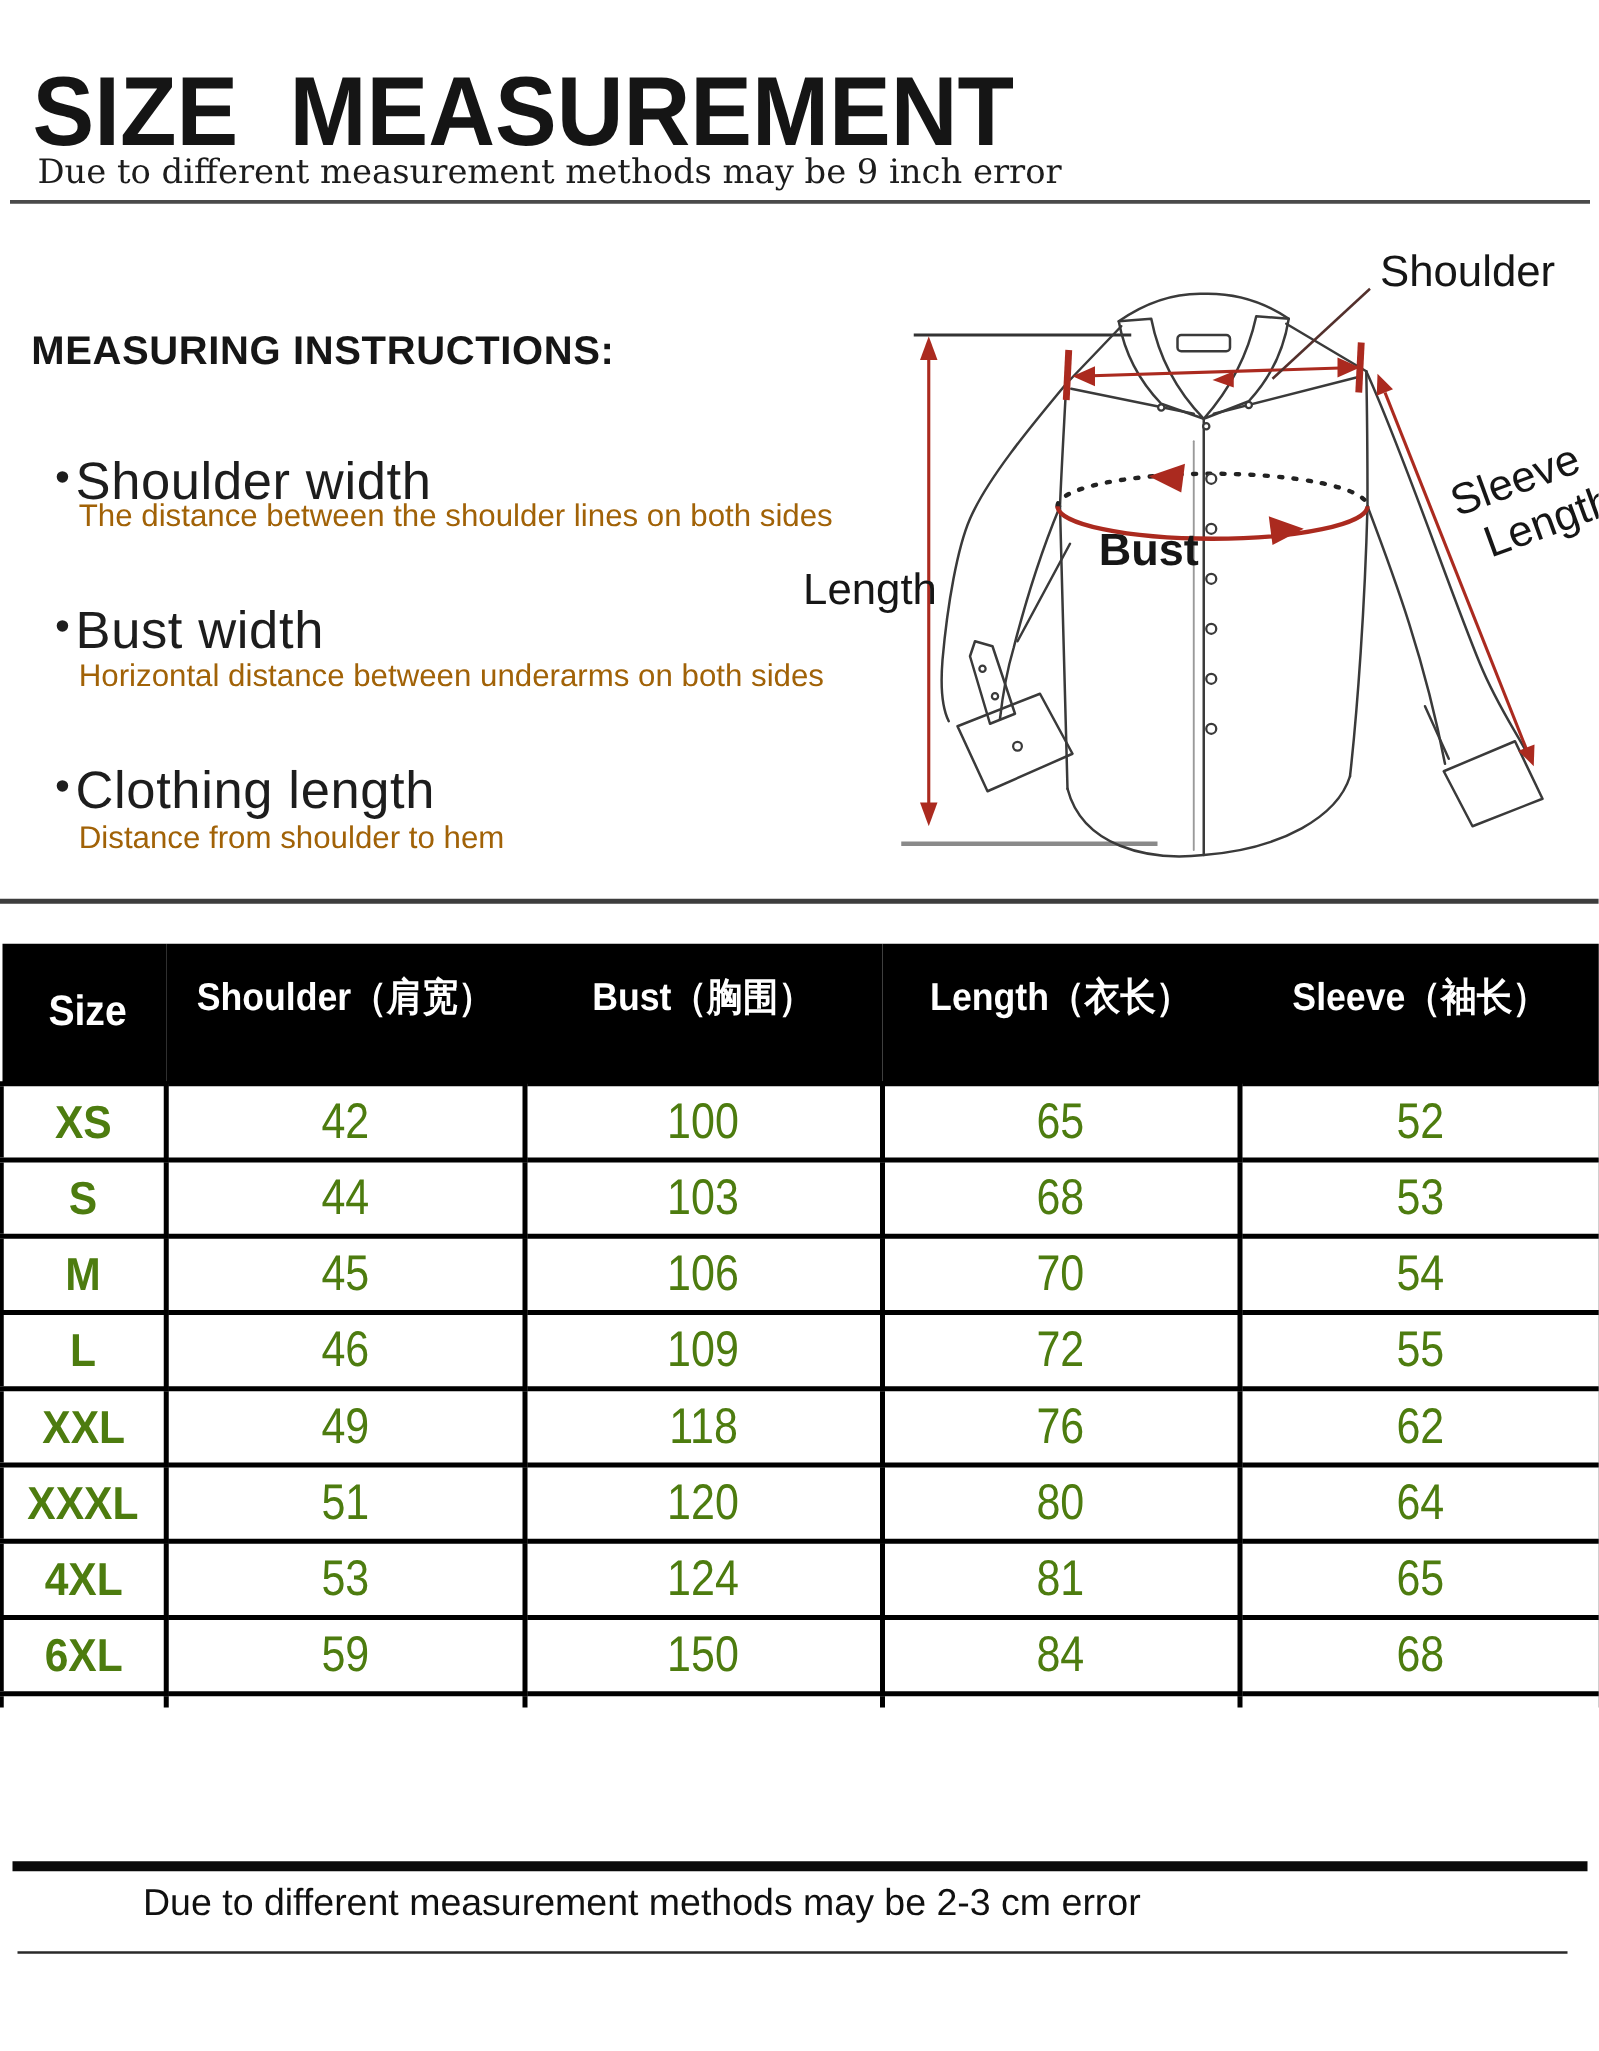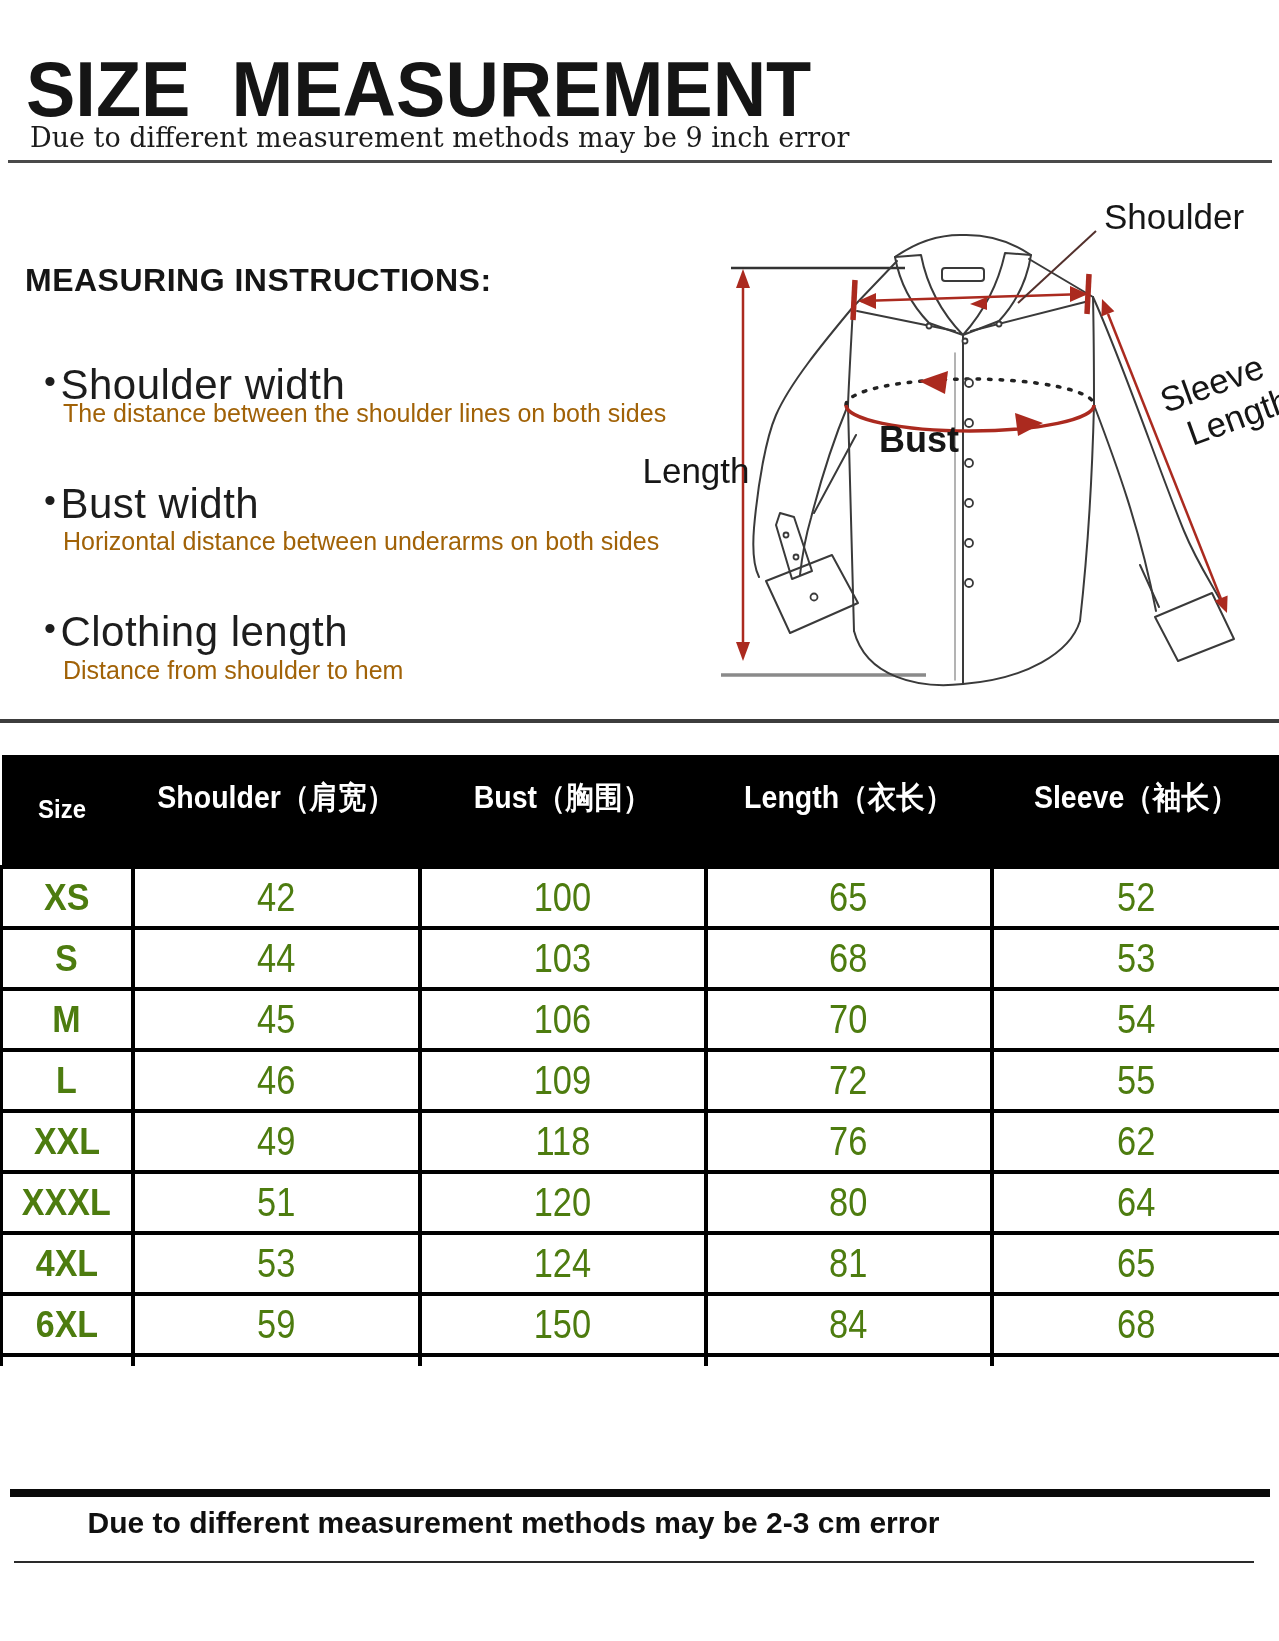--- a/index.html
+++ b/index.html
@@ -41,37 +41,37 @@
   table.size-table{
     position:absolute;left:0px;top:755px;width:1279px;
     border-collapse:collapse;table-layout:fixed;
   }
   table.size-table thead tr{height:112px;}
   table.size-table thead th{
     background:#000;color:#fff;font-size:31px;font-weight:bold;
     vertical-align:top;padding-top:22px;border:0;
   }
   table.size-table thead th.size-th{
-    text-align:left;padding-left:34px;vertical-align:middle;padding-top:0;font-size:26px;
+    text-align:left;padding-left:34px;vertical-align:middle;padding-top:0;font-size:34px;
   }
   table.size-table tbody td{
     border:4px solid #000;text-align:center;vertical-align:middle;
     font-size:40px;color:#4d7c0f;height:57px;padding:0;
   }
   table.size-table tbody td:first-child{border-left:3px solid #000;font-weight:bold;font-size:37px;}
   table.size-table tbody td:last-child{border-right:3px solid #000;}
   table.size-table tbody tr.stub td{height:9px;border-bottom:0;}
   .cond{display:inline-block;transform:scaleX(0.86);}
   .cond-label{display:inline-block;transform:scaleX(0.92);}
   .table-bottom-line{left:10px;top:1489px;width:1260px;height:8px;background:#0a0a0a;}
 
   
   .footer-note{
     left:0;top:1506px;width:1027px;text-align:center;
-    font-size:30px;font-weight:bold;color:#101010;
+    font-size:30px;font-weight:normal;color:#101010;
   }
   .rule-3{left:14px;top:1561px;width:1240px;height:2px;background:#2a2a2a;}
 </style>
 </head>
 <body>
 
 <div class="abs page-title">SIZE  MEASUREMENT</div>
 <div class="abs page-subtitle">Due to different measurement methods may be 9 inch error</div>
 <div class="abs rule-1"></div>
 

